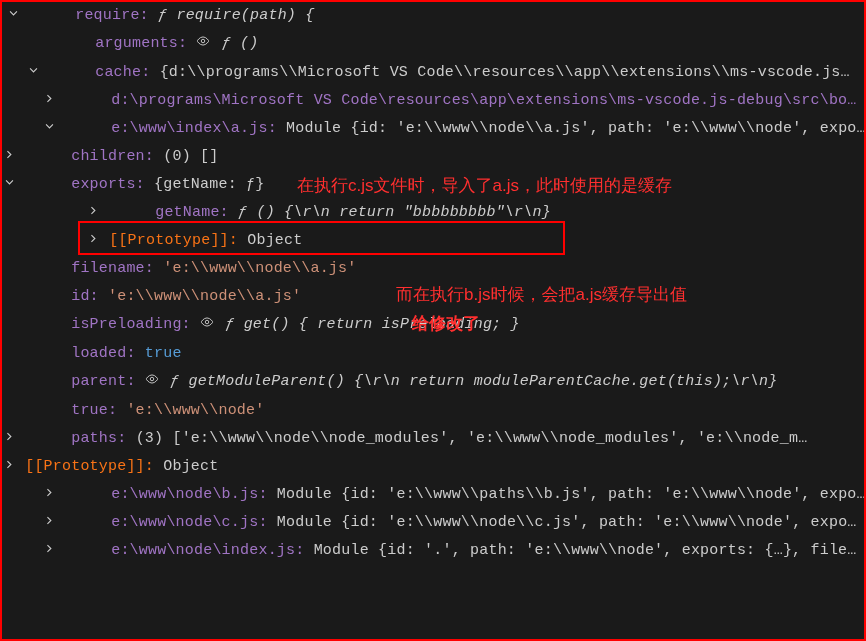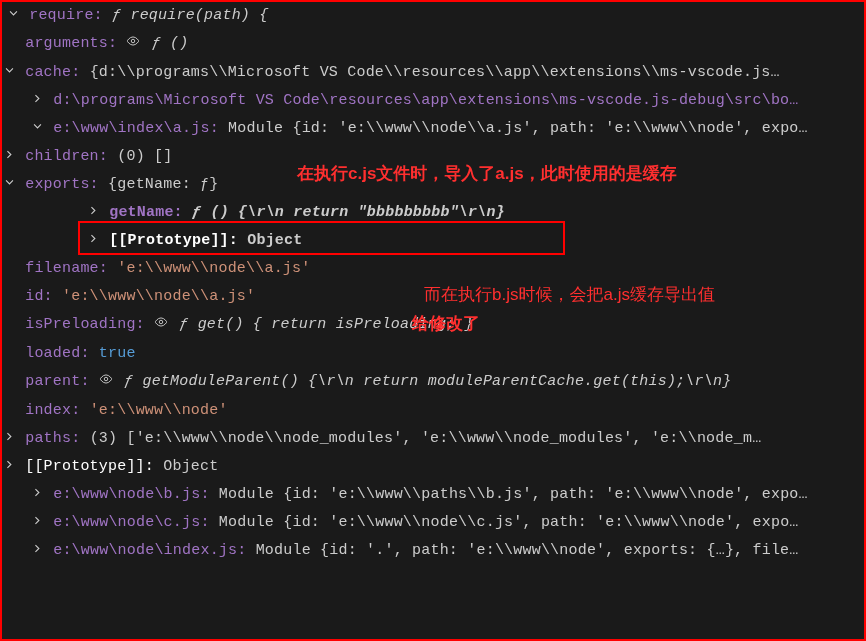--- a/index.html
+++ b/index.html
@@ -23,48 +23,48 @@
     box-sizing: border-box;
     line-height: 28px;
     letter-spacing: 0.2px;
   }
   .row {
     white-space: nowrap;
     padding: 0;
     position: relative;
   }
   .indent0 { padding-left: 4px; }
-  .indent1 { }
-  .indent2 { padding-left: 28px; }
+  .indent1 { padding-left: 24px; }
+  .indent2 { padding-left: 40px; }
   .indent3 { }
-  .indent4 { padding-left: 84px; font-weight: bold; }
+  .indent4 { padding-left: 84px; }
 
   .chev {
     display: inline-block;
     width: 14px;
     color: #cccccc;
     text-align: center;
   }
   .chev svg { width: 11px; height: 11px; }
   .chev.closed svg { transform: none; }
   .chev.open svg { }
 
   .eye {
     display: inline-block;
     width: 16px;
     color: #cccccc;
     vertical-align: -1px;
   }
   .eye svg { width: 14px; height: 14px; }
 
-  .prop { color: #a074c4; }
+  .prop { color: #a074c4; margin-left: 46px; }
   .text { color: #cccccc; }
   .str { color: #ce9178; font-family: Liberation Mono, monospace; }
   .num, .bool { color: #569cd6; }
-  .dim { color: #ffffff; }
+  .dim { color: #f97316; }
   .func { font-style: italic; }
 
   .anno {
     position: absolute;
     color: #ff2f2f;
     font-family: "Microsoft YaHei", sans-serif;
     font-size: 17px;
     z-index: 5;
     white-space: nowrap;
     letter-spacing: 0px;
@@ -224,21 +224,21 @@
           <path d="M2 12s4-7 10-7 10 7 10 7-4 7-10 7S2 12 2 12z"></path>
           <circle cx="12" cy="12" r="3"></circle>
         </svg>
     </span>
     <span class="text"> </span>
     <span class="text func">ƒ getModuleParent() {\r\n   return moduleParentCache.get(this);\r\n}</span>
   </div>
 
   <div class="row indent3">
     <span class="chev">&nbsp;</span>
-    <span class="prop">index:</span>
+    <span class="prop">true:</span>
     <span class="text"> </span>
     <span class="str">'e:\\www\\node'</span>
   </div>
 
   <div class="row indent3">
     <span class="chev closed">
       <svg viewBox="0 0 16 16" fill="none" stroke="currentColor" stroke-width="1.6">
           <path d="M5 3 L10 8 L5 13"></path>
         </svg>
     </span>
@@ -286,17 +286,17 @@
           <path d="M5 3 L10 8 L5 13"></path>
         </svg>
     </span>
     <span class="prop">e:\www\node\index.js:</span>
     <span class="text"> </span>
     <span class="text">Module {id: '.', path: 'e:\\www\\node', exports: {…}, file…</span>
   </div>
 
   <div class="redbox" style="left:76px; top:219px; width:483px; height:30px;"></div>
 
-  <div class="anno" style="left:295px; top:158px;font-weight:bold;">在执行c.js文件时，导入了a.js，此时使用的是缓存</div>
-  <div class="anno" style="left:422px; top:279px;">而在执行b.js时候，会把a.js缓存导出值</div>
+  <div class="anno" style="left:295px; top:170px;">在执行c.js文件时，导入了a.js，此时使用的是缓存</div>
+  <div class="anno" style="left:394px; top:279px;">而在执行b.js时候，会把a.js缓存导出值</div>
   <div class="anno" style="left:410px; top:308px;font-weight:bold;">给修改了</div>
 
 </div>
 
 </body></html>

